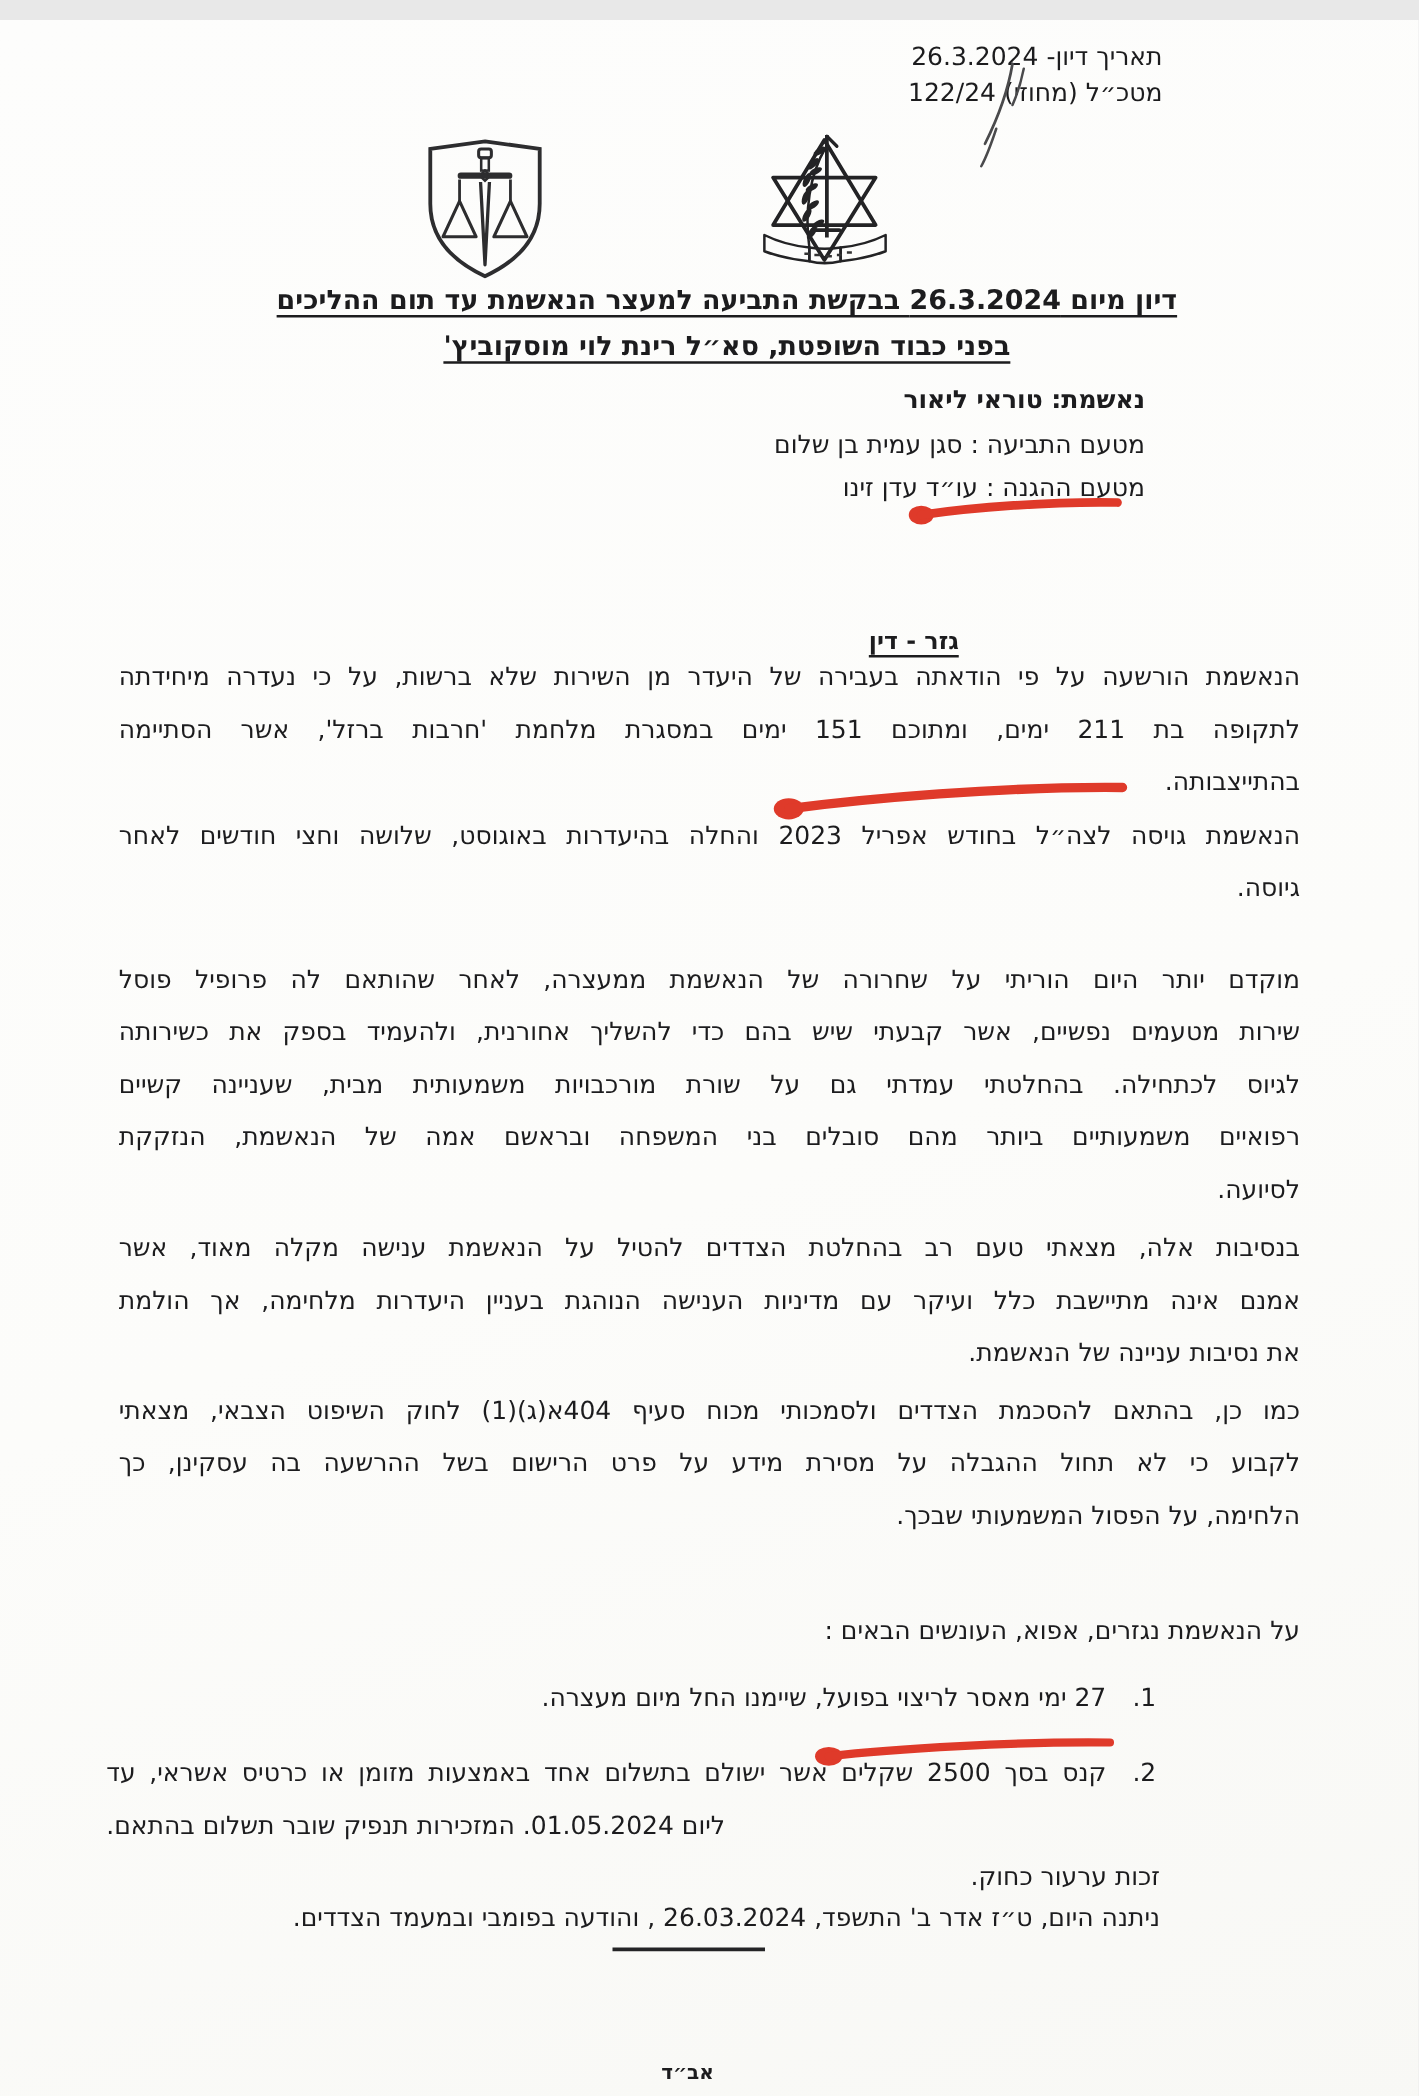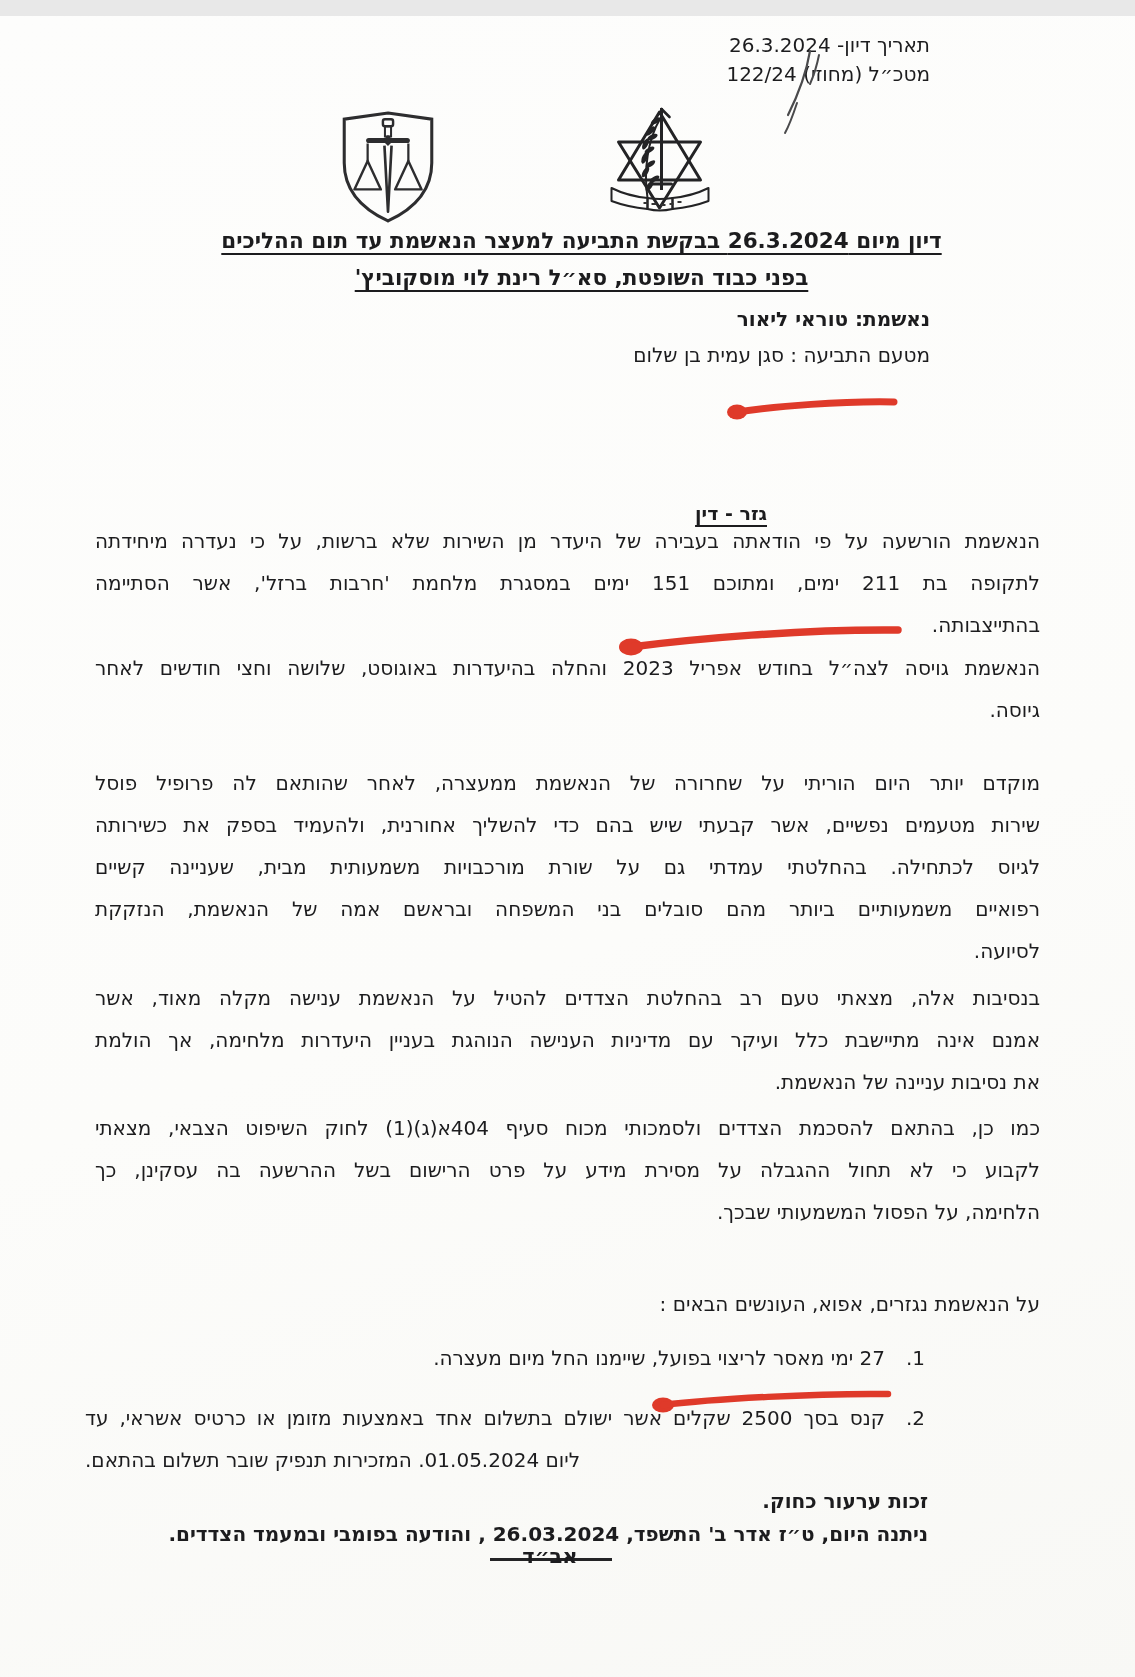--- a/index.html
+++ b/index.html
@@ -17,44 +17,44 @@
   .abs { position:absolute; }
 
   .hdr { top:15px; right:205px; text-align:right; font-size:20px; line-height:29px; }
 
   .title-block { top:206px; left:0; right:0; text-align:center;padding-left:28px; }
   .title-line {
     font-weight:bold; font-size:21.5px; line-height:37px;
     text-decoration:underline; text-decoration-thickness:2px; text-underline-offset:5px;
   }
 
-  .parties { top:286px; right:205px; text-align:right; font-size:20px; line-height:35.5px; }
+  .parties { top:286px; right:219px; text-align:right; font-size:20px; line-height:35.5px; }
   .party-defendant { font-weight:bold; }
 
   .section-title {
     top:486px; right:368px;
     font-weight:bold; font-size:19px;
     text-decoration:underline; text-decoration-thickness:2px; text-underline-offset:5px;
   }
 
   .para { right:95px; width:945px; font-size:20px; line-height:42px; }
   .jline { text-align:justify; text-align-last:justify; }
   .jline.last { text-align-last:right; }
   .rline { text-align:right; }
 
   .penalty-row { right:210px; width:840px; display:flex; font-size:20px; line-height:42px; }
   .pnum { width:28px; flex:0 0 28px; text-align:right; }
   .pgap { width:12px; flex:0 0 12px; }
   .pcontent { width:800px; flex:0 0 800px; }
   .indent2b { text-align:left; padding-right:85px; }
 
-  .closing { top:1469px; right:207px; text-align:right; font-weight:bold; font-size:20px; line-height:33px; }
+  .closing { top:1469px; right:207px; text-align:right; font-weight:normal; font-size:20px; line-height:33px; }
 
   .sig-line { top:1542px; left:490px; width:122px; height:3px; background:#242426; }
-  .footer-role { top:1528px; left:470px; width:160px; text-align:center; font-weight:bold; font-size:21px; }
+  .footer-role { top:1632px; left:470px; width:160px; text-align:center; font-weight:bold; font-size:16px; }
 
   svg { display:block; }
 </style>
 </head>
 <body>
 
 <div class="page">
 
   <div class="abs hdr">
     <div>תאריך דיון- 26.3.2024</div>
@@ -105,20 +105,21 @@
   </svg>
 
   <div class="abs title-block">
     <div class="title-line">דיון מיום 26.3.2024 בבקשת התביעה למעצר הנאשמת עד תום ההליכים</div>
     <div class="title-line">בפני כבוד השופטת, סא״ל רינת לוי מוסקוביץ'</div>
   </div>
 
   <div class="abs parties">
     <div class="party-defendant">נאשמת: טוראי ליאור</div>
     <div>מטעם התביעה : סגן עמית בן שלום</div>
+    <div>מטעם ההגנה : עו״ד עדן זינו</div>
   </div>
 
   <svg class="abs" style="left:722px; top:377px;" width="182" height="30" viewBox="0 0 182 30" aria-hidden="true">
     <ellipse class="mk" cx="15" cy="19" rx="10" ry="7.5" fill="#df3a2a"></ellipse>
     <path class="mk" d="M15 19 C55 13 120 8 172 9" stroke="#df3a2a" stroke-width="7" fill="none" stroke-linecap="round"></path>
   </svg>
 
   <div class="abs section-title">גזר - דין</div>
 
   <div class="abs para" style="top:504px">

